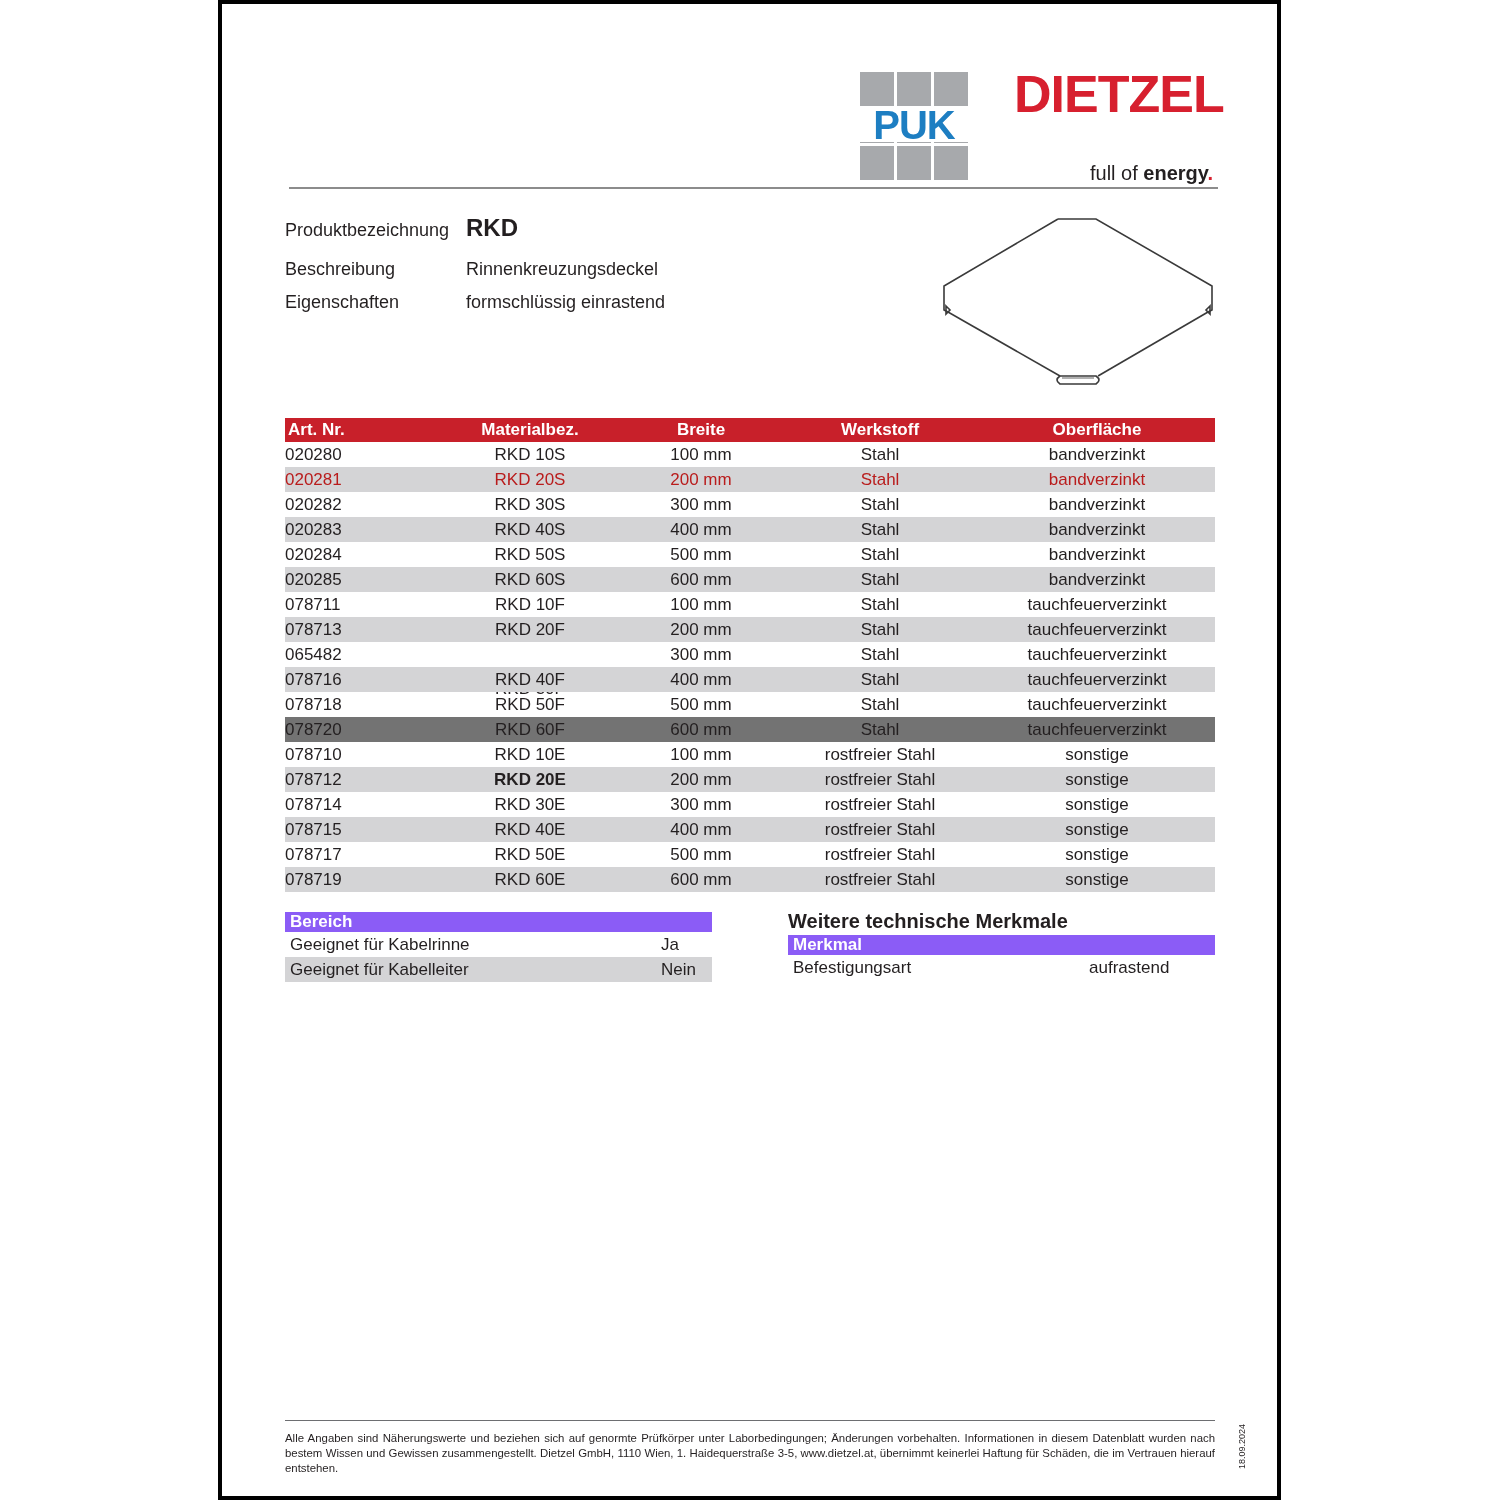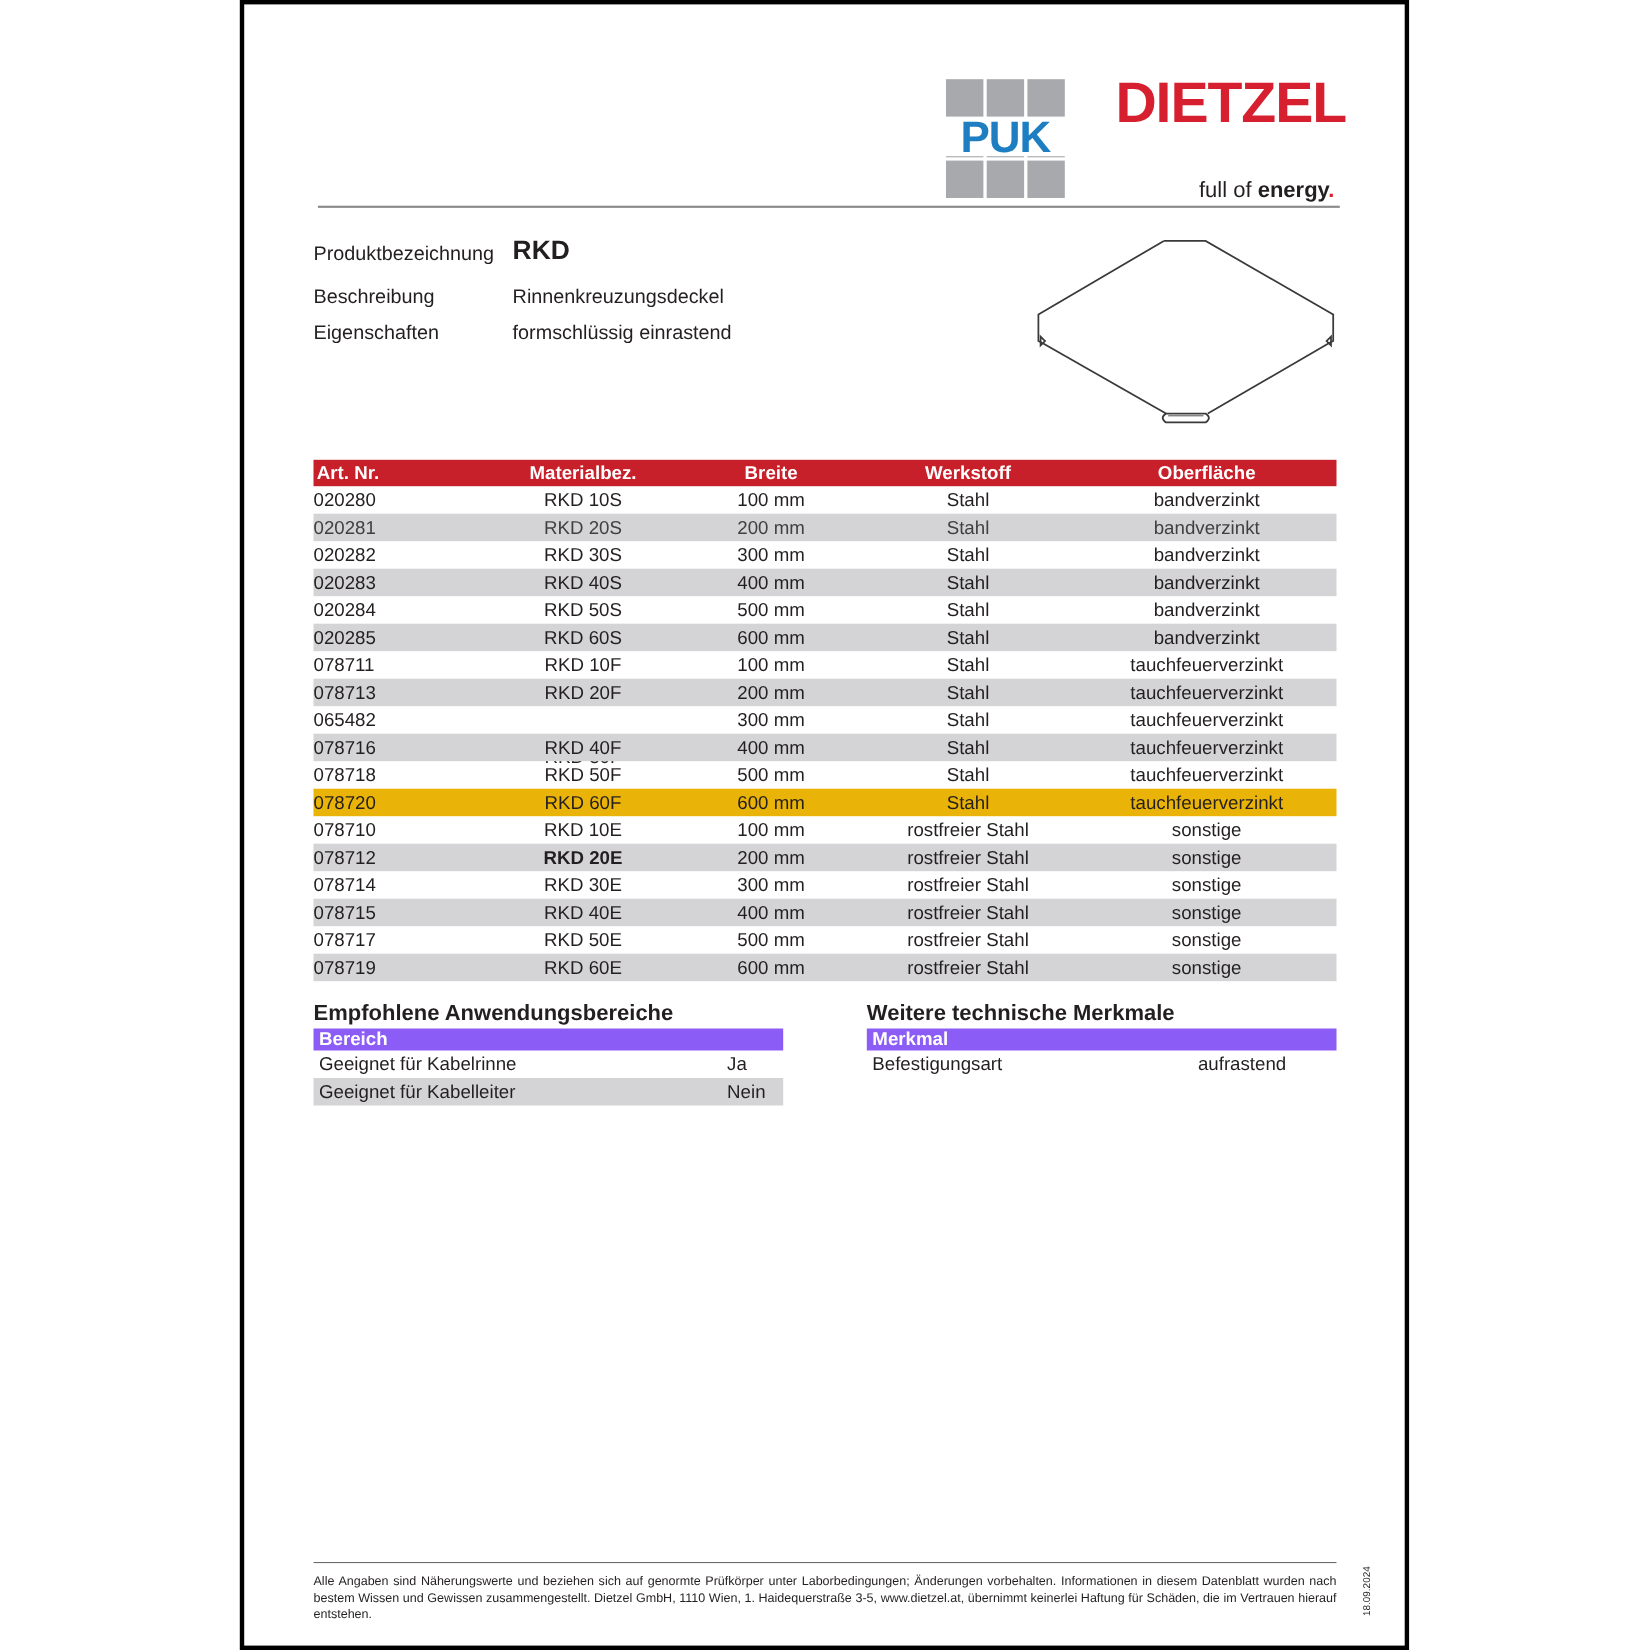--- a/index.html
+++ b/index.html
@@ -82,21 +82,21 @@
       <span class="col" style="left:712px;width:200px;">Oberfläche</span>
     </div>
     <div id="main-table-body">
         <div style="position: relative; height: 25px; font-size: 17px; line-height: 25px; color: rgb(35, 31, 32);">
           <span class="col" style="left: 0px; width: 165px; text-align: left;">020280</span>
           <span class="col" style="left: 165px; width: 160px; text-align: center;">RKD 10S</span>
           <span class="col" style="left: 360px; width: 112px; text-align: center;">100 mm</span>
           <span class="col" style="left: 505px; width: 180px; text-align: center;">Stahl</span>
           <span class="col" style="left: 712px; width: 200px; text-align: center;">bandverzinkt</span>
         </div>
-        <div style="position: relative; height: 25px; font-size: 17px; line-height: 25px; color: #404040; background: rgb(212, 212, 214);">
+        <div style="position: relative; height: 25px; font-size: 17px; line-height: 25px; color: #b91c1c; background: rgb(212, 212, 214);">
           <span class="col" style="left: 0px; width: 165px; text-align: left;">020281</span>
           <span class="col" style="left: 165px; width: 160px; text-align: center;">RKD 20S</span>
           <span class="col" style="left: 360px; width: 112px; text-align: center;">200 mm</span>
           <span class="col" style="left: 505px; width: 180px; text-align: center;">Stahl</span>
           <span class="col" style="left: 712px; width: 200px; text-align: center;">bandverzinkt</span>
         </div>
         <div style="position: relative; height: 25px; font-size: 17px; line-height: 25px; color: rgb(35, 31, 32);">
           <span class="col" style="left: 0px; width: 165px; text-align: left;">020282</span>
           <span class="col" style="left: 165px; width: 160px; text-align: center;">RKD 30S</span>
           <span class="col" style="left: 360px; width: 112px; text-align: center;">300 mm</span>
@@ -152,21 +152,21 @@
           <span class="col" style="left: 505px; width: 180px; text-align: center;">Stahl</span>
           <span class="col" style="left: 712px; width: 200px; text-align: center;">tauchfeuerverzinkt</span>
         </div>
         <div style="position: relative; height: 25px; font-size: 17px; line-height: 25px; color: rgb(35, 31, 32);">
           <span class="col" style="left: 0px; width: 165px; text-align: left;">078718</span>
           <span class="col" style="left: 165px; width: 160px; text-align: center;">RKD 50F</span>
           <span class="col" style="left: 360px; width: 112px; text-align: center;">500 mm</span>
           <span class="col" style="left: 505px; width: 180px; text-align: center;">Stahl</span>
           <span class="col" style="left: 712px; width: 200px; text-align: center;">tauchfeuerverzinkt</span>
         </div>
-        <div style="position: relative; height: 25px; font-size: 17px; line-height: 25px; color: rgb(35, 31, 32); background: #eab308;">
+        <div style="position: relative; height: 25px; font-size: 17px; line-height: 25px; color: rgb(35, 31, 32); background: #737373;">
           <span class="col" style="left: 0px; width: 165px; text-align: left;">078720</span>
           <span class="col" style="left: 165px; width: 160px; text-align: center;">RKD 60F</span>
           <span class="col" style="left: 360px; width: 112px; text-align: center;">600 mm</span>
           <span class="col" style="left: 505px; width: 180px; text-align: center;">Stahl</span>
           <span class="col" style="left: 712px; width: 200px; text-align: center;">tauchfeuerverzinkt</span>
         </div>
         <div style="position: relative; height: 25px; font-size: 17px; line-height: 25px; color: rgb(35, 31, 32);">
           <span class="col" style="left: 0px; width: 165px; text-align: left;">078710</span>
           <span class="col" style="left: 165px; width: 160px; text-align: center;">RKD 10E</span>
           <span class="col" style="left: 360px; width: 112px; text-align: center;">100 mm</span>
@@ -205,21 +205,20 @@
           <span class="col" style="left: 0px; width: 165px; text-align: left;">078719</span>
           <span class="col" style="left: 165px; width: 160px; text-align: center;">RKD 60E</span>
           <span class="col" style="left: 360px; width: 112px; text-align: center;">600 mm</span>
           <span class="col" style="left: 505px; width: 180px; text-align: center;">rostfreier Stahl</span>
           <span class="col" style="left: 712px; width: 200px; text-align: center;">sonstige</span>
         </div>
       </div>
   </div>
 
   <div class="abs" style="left:63px;top:906px;width:427px;">
-    <div class="sec-title">Empfohlene Anwendungsbereiche</div>
     <div class="sec-head" style="margin-top:2px">Bereich</div>
     <div class="sec-row">
       <span>Geeignet für Kabelrinne</span>
       <span class="val" style="left:376px">Ja</span>
     </div>
     <div class="sec-row alt">
       <span>Geeignet für Kabelleiter</span>
       <span class="val" style="left:376px">Nein</span>
     </div>
   </div>

